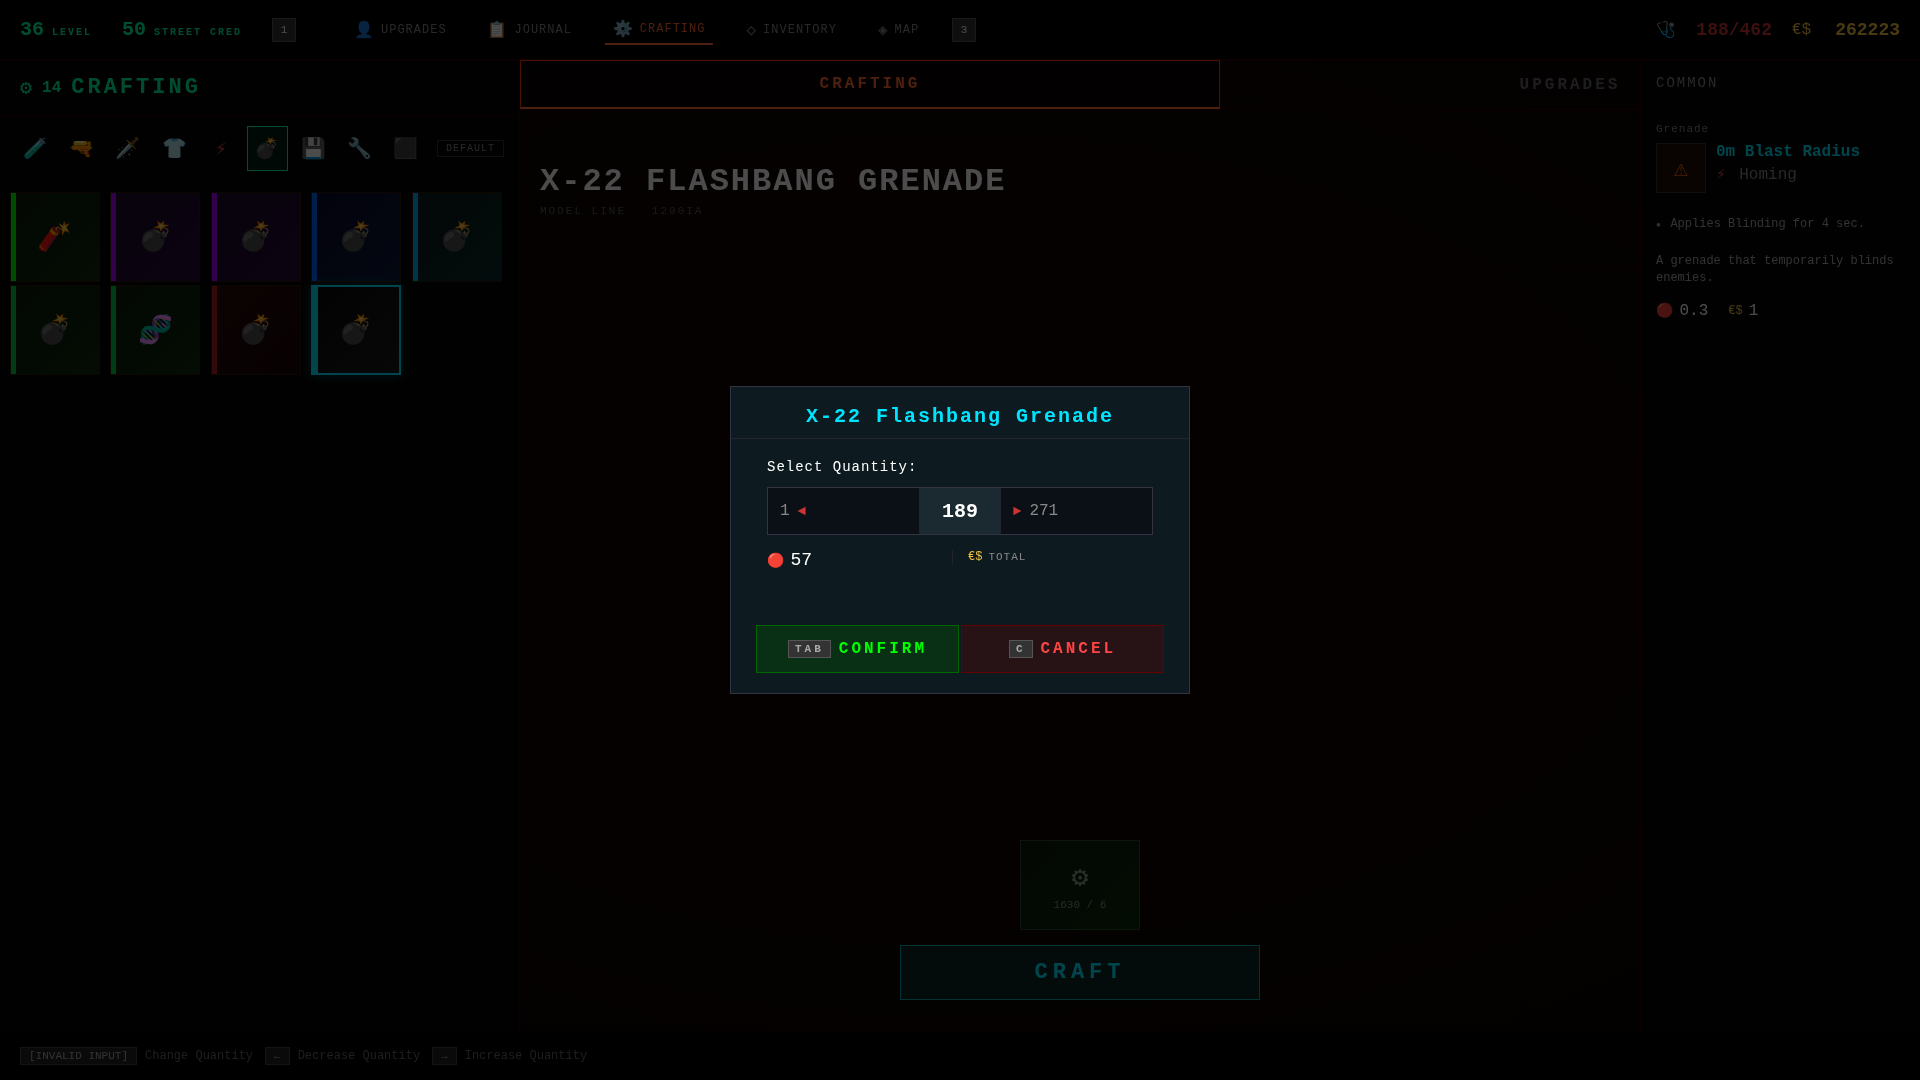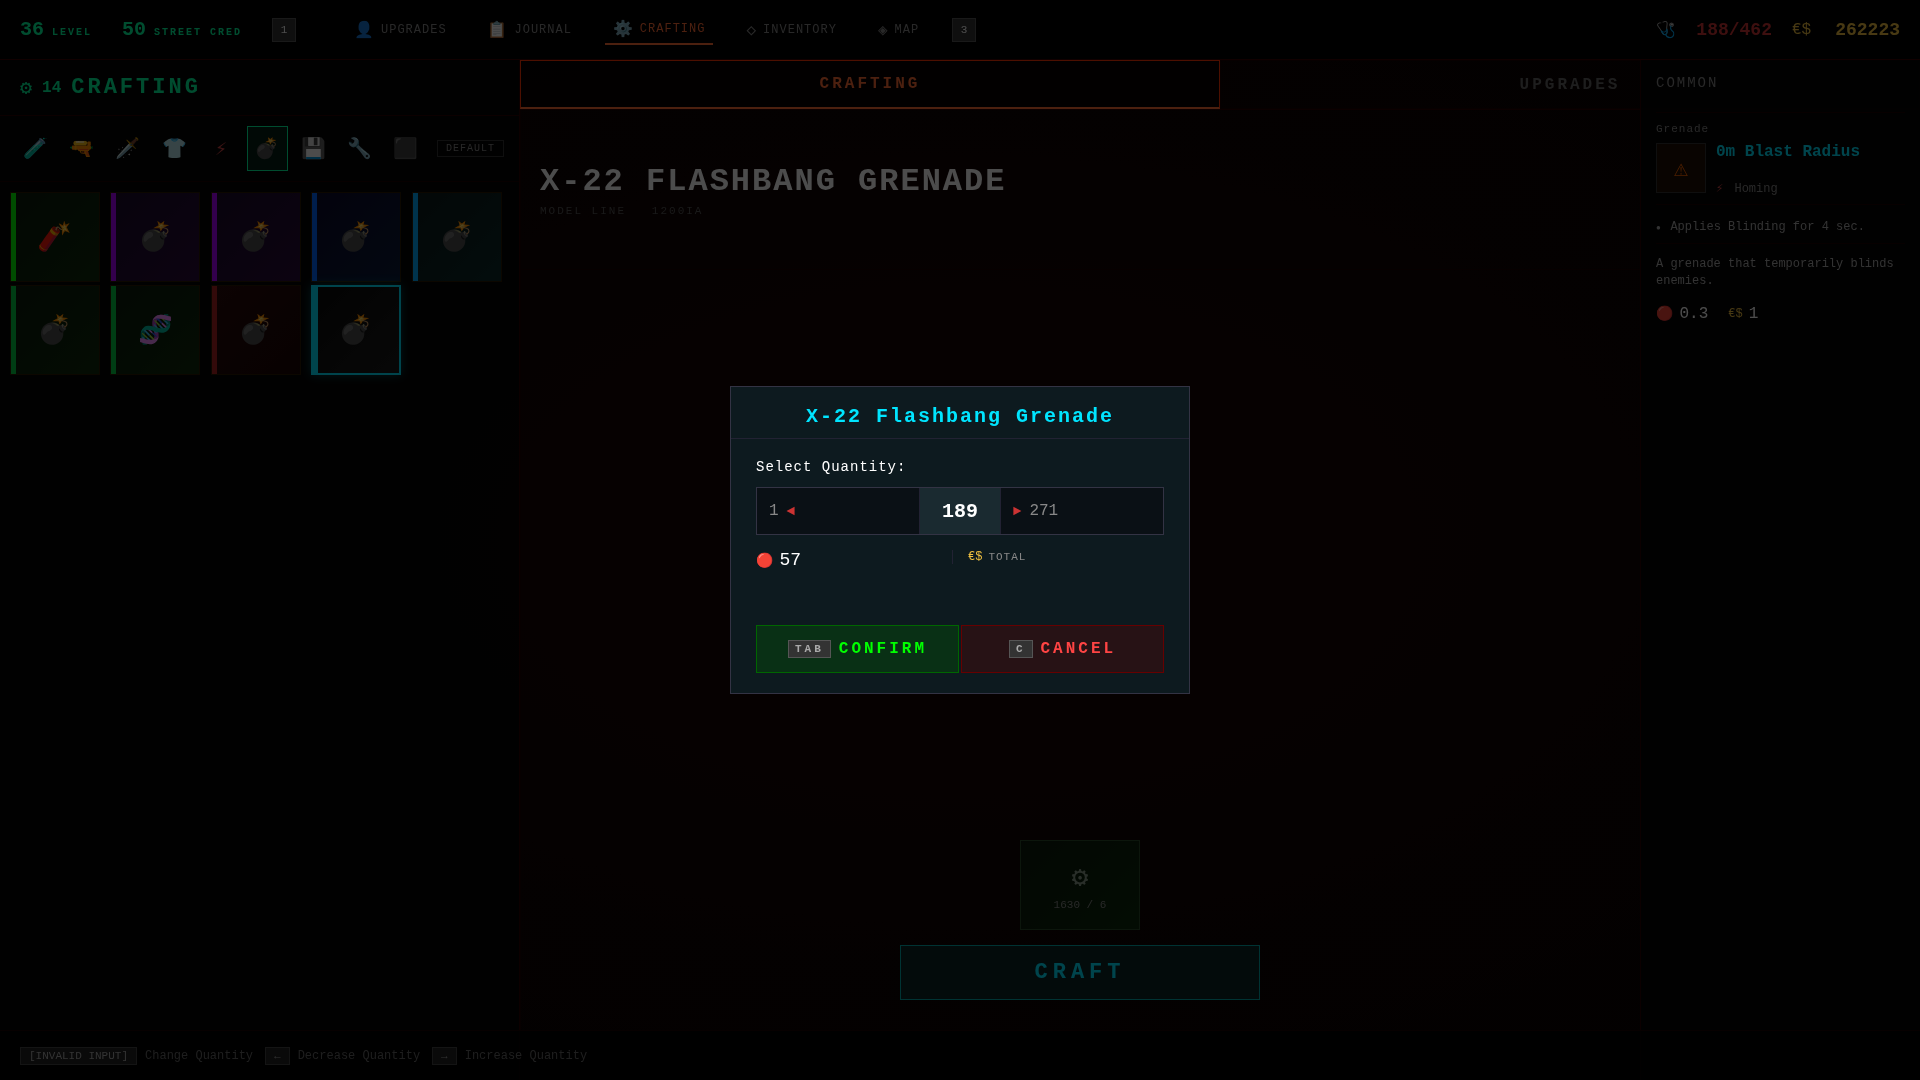--- a/index.html
+++ b/index.html
@@ -359,22 +359,22 @@
     }
 
     .grenade-name {
       color: #00e5ff;
       font-size: 16px;
       font-weight: bold;
     }
 
     .grenade-sub {
       color: #888;
-      font-size: 12px;
-      margin-top: 20px;
+      font-size: 16px;
+      margin-top: 3px;
     }
 
     .stat-line {
       margin-top: 12px;
     }
 
     .stat-line-text {
       font-size: 12px;
       color: #aaa;
     }
@@ -524,21 +524,21 @@
       text-align: center;
       color: #00e5ff;
       font-size: 20px;
       font-weight: bold;
       letter-spacing: 2px;
       padding: 18px 20px 10px;
       border-bottom: 1px solid #223;
     }
 
     .modal-body {
-      padding: 20px 25px;
+      padding: 20px 36px;
     }
 
     .modal-label {
       color: #fff;
       font-size: 14px;
       margin-bottom: 12px;
       letter-spacing: 1px;
     }
 
     .quantity-row {

